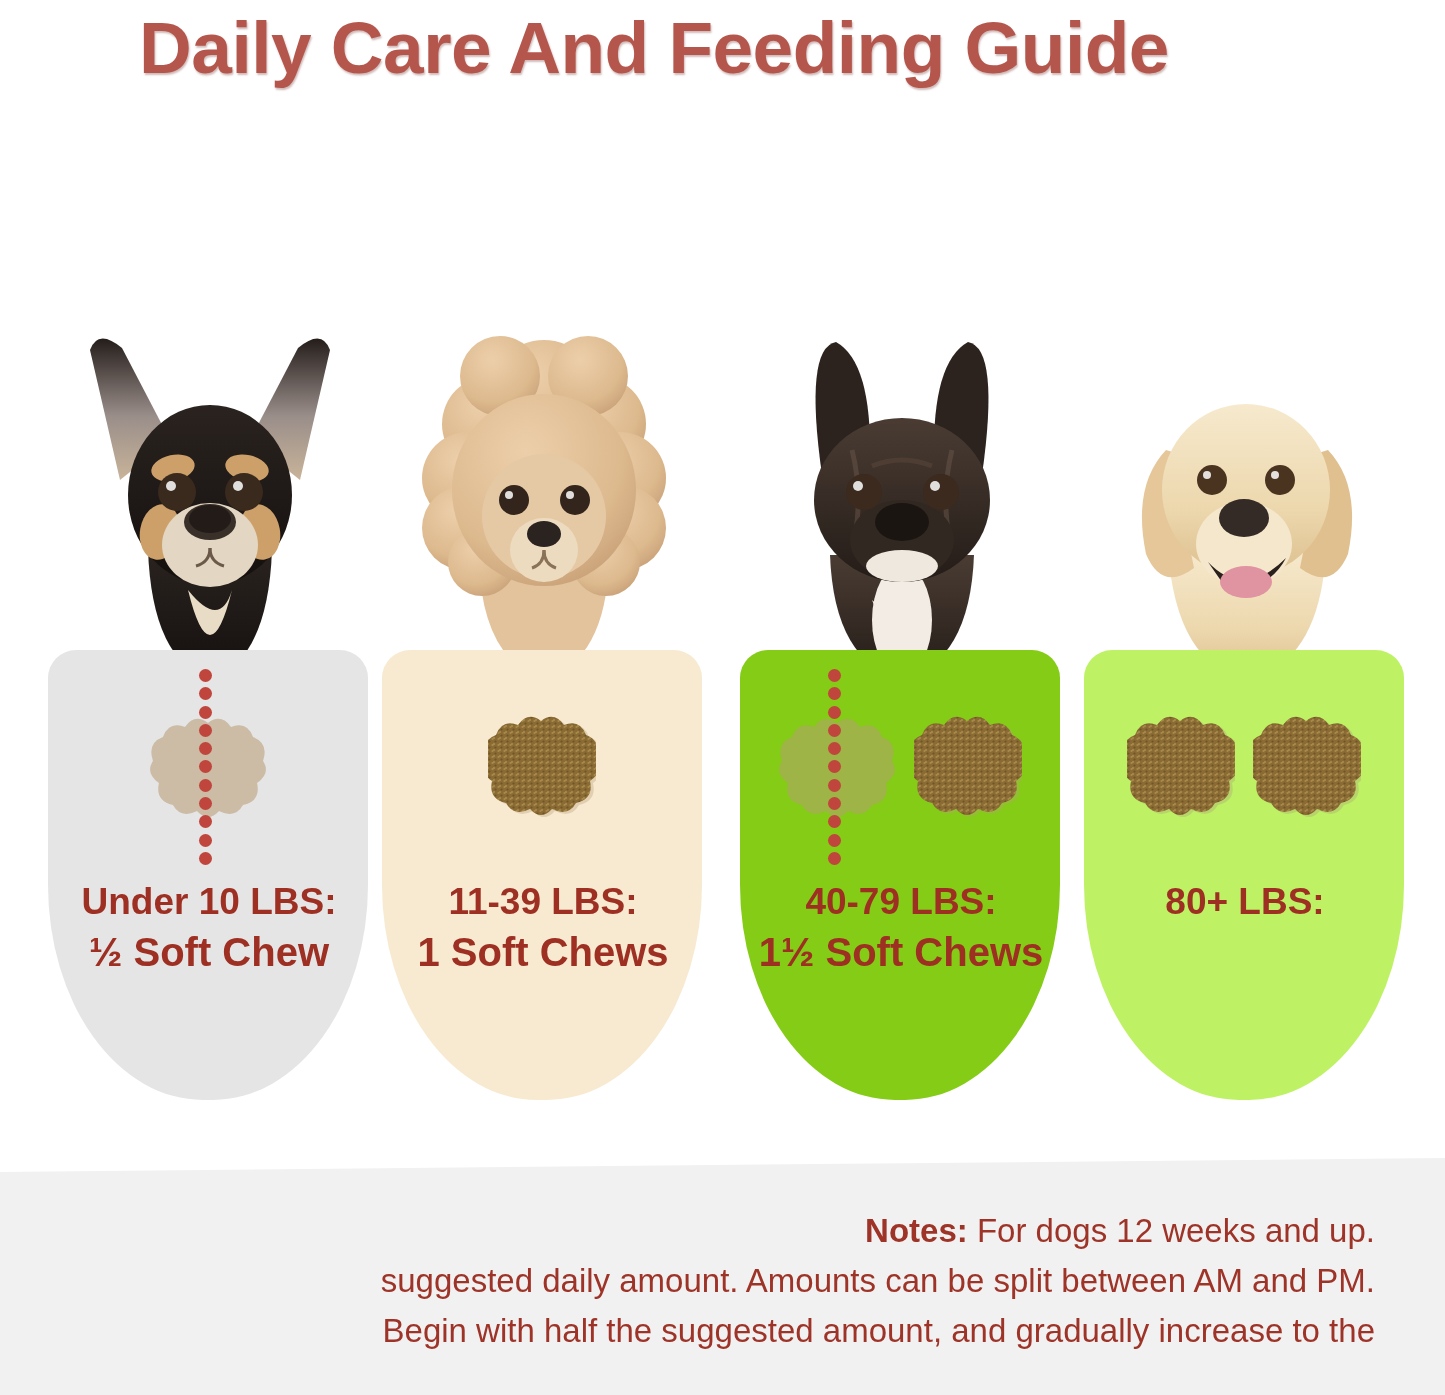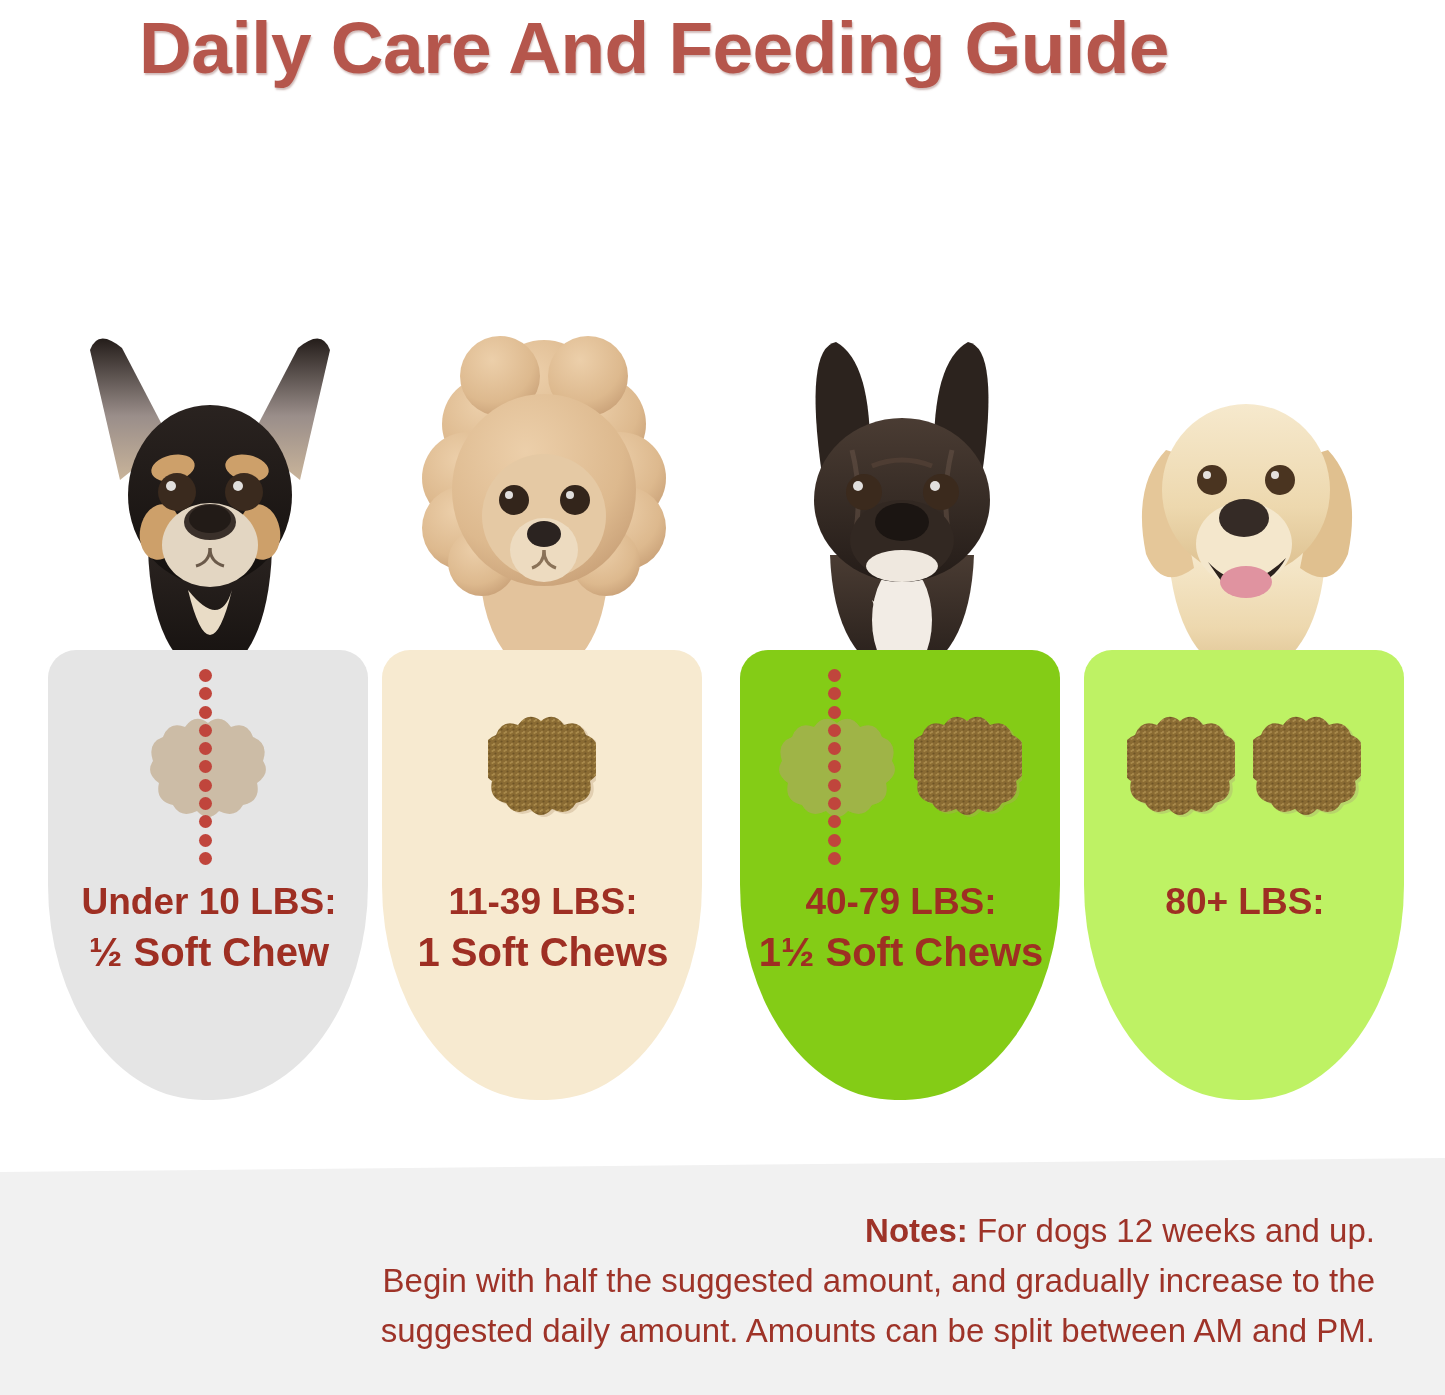--- a/index.html
+++ b/index.html
@@ -525,17 +525,17 @@
           <span class="l1">80+ LBS:</span>
         </div>
       </div>
     </div>
 
   </div>
 
   <div class="notes-strip"></div>
   <div class="notes">
     <span class="line"><b>Notes:</b><span> For dogs 12 weeks and up.</span></span>
+    <span class="line">suggested daily amount. Amounts can be split between AM and PM.</span>
     <span class="line">Begin with half the suggested amount, and gradually increase to the</span>
-    <span class="line">suggested daily amount. Amounts can be split between AM and PM.</span>
   </div>
 
 </div>
 
 </body></html>

